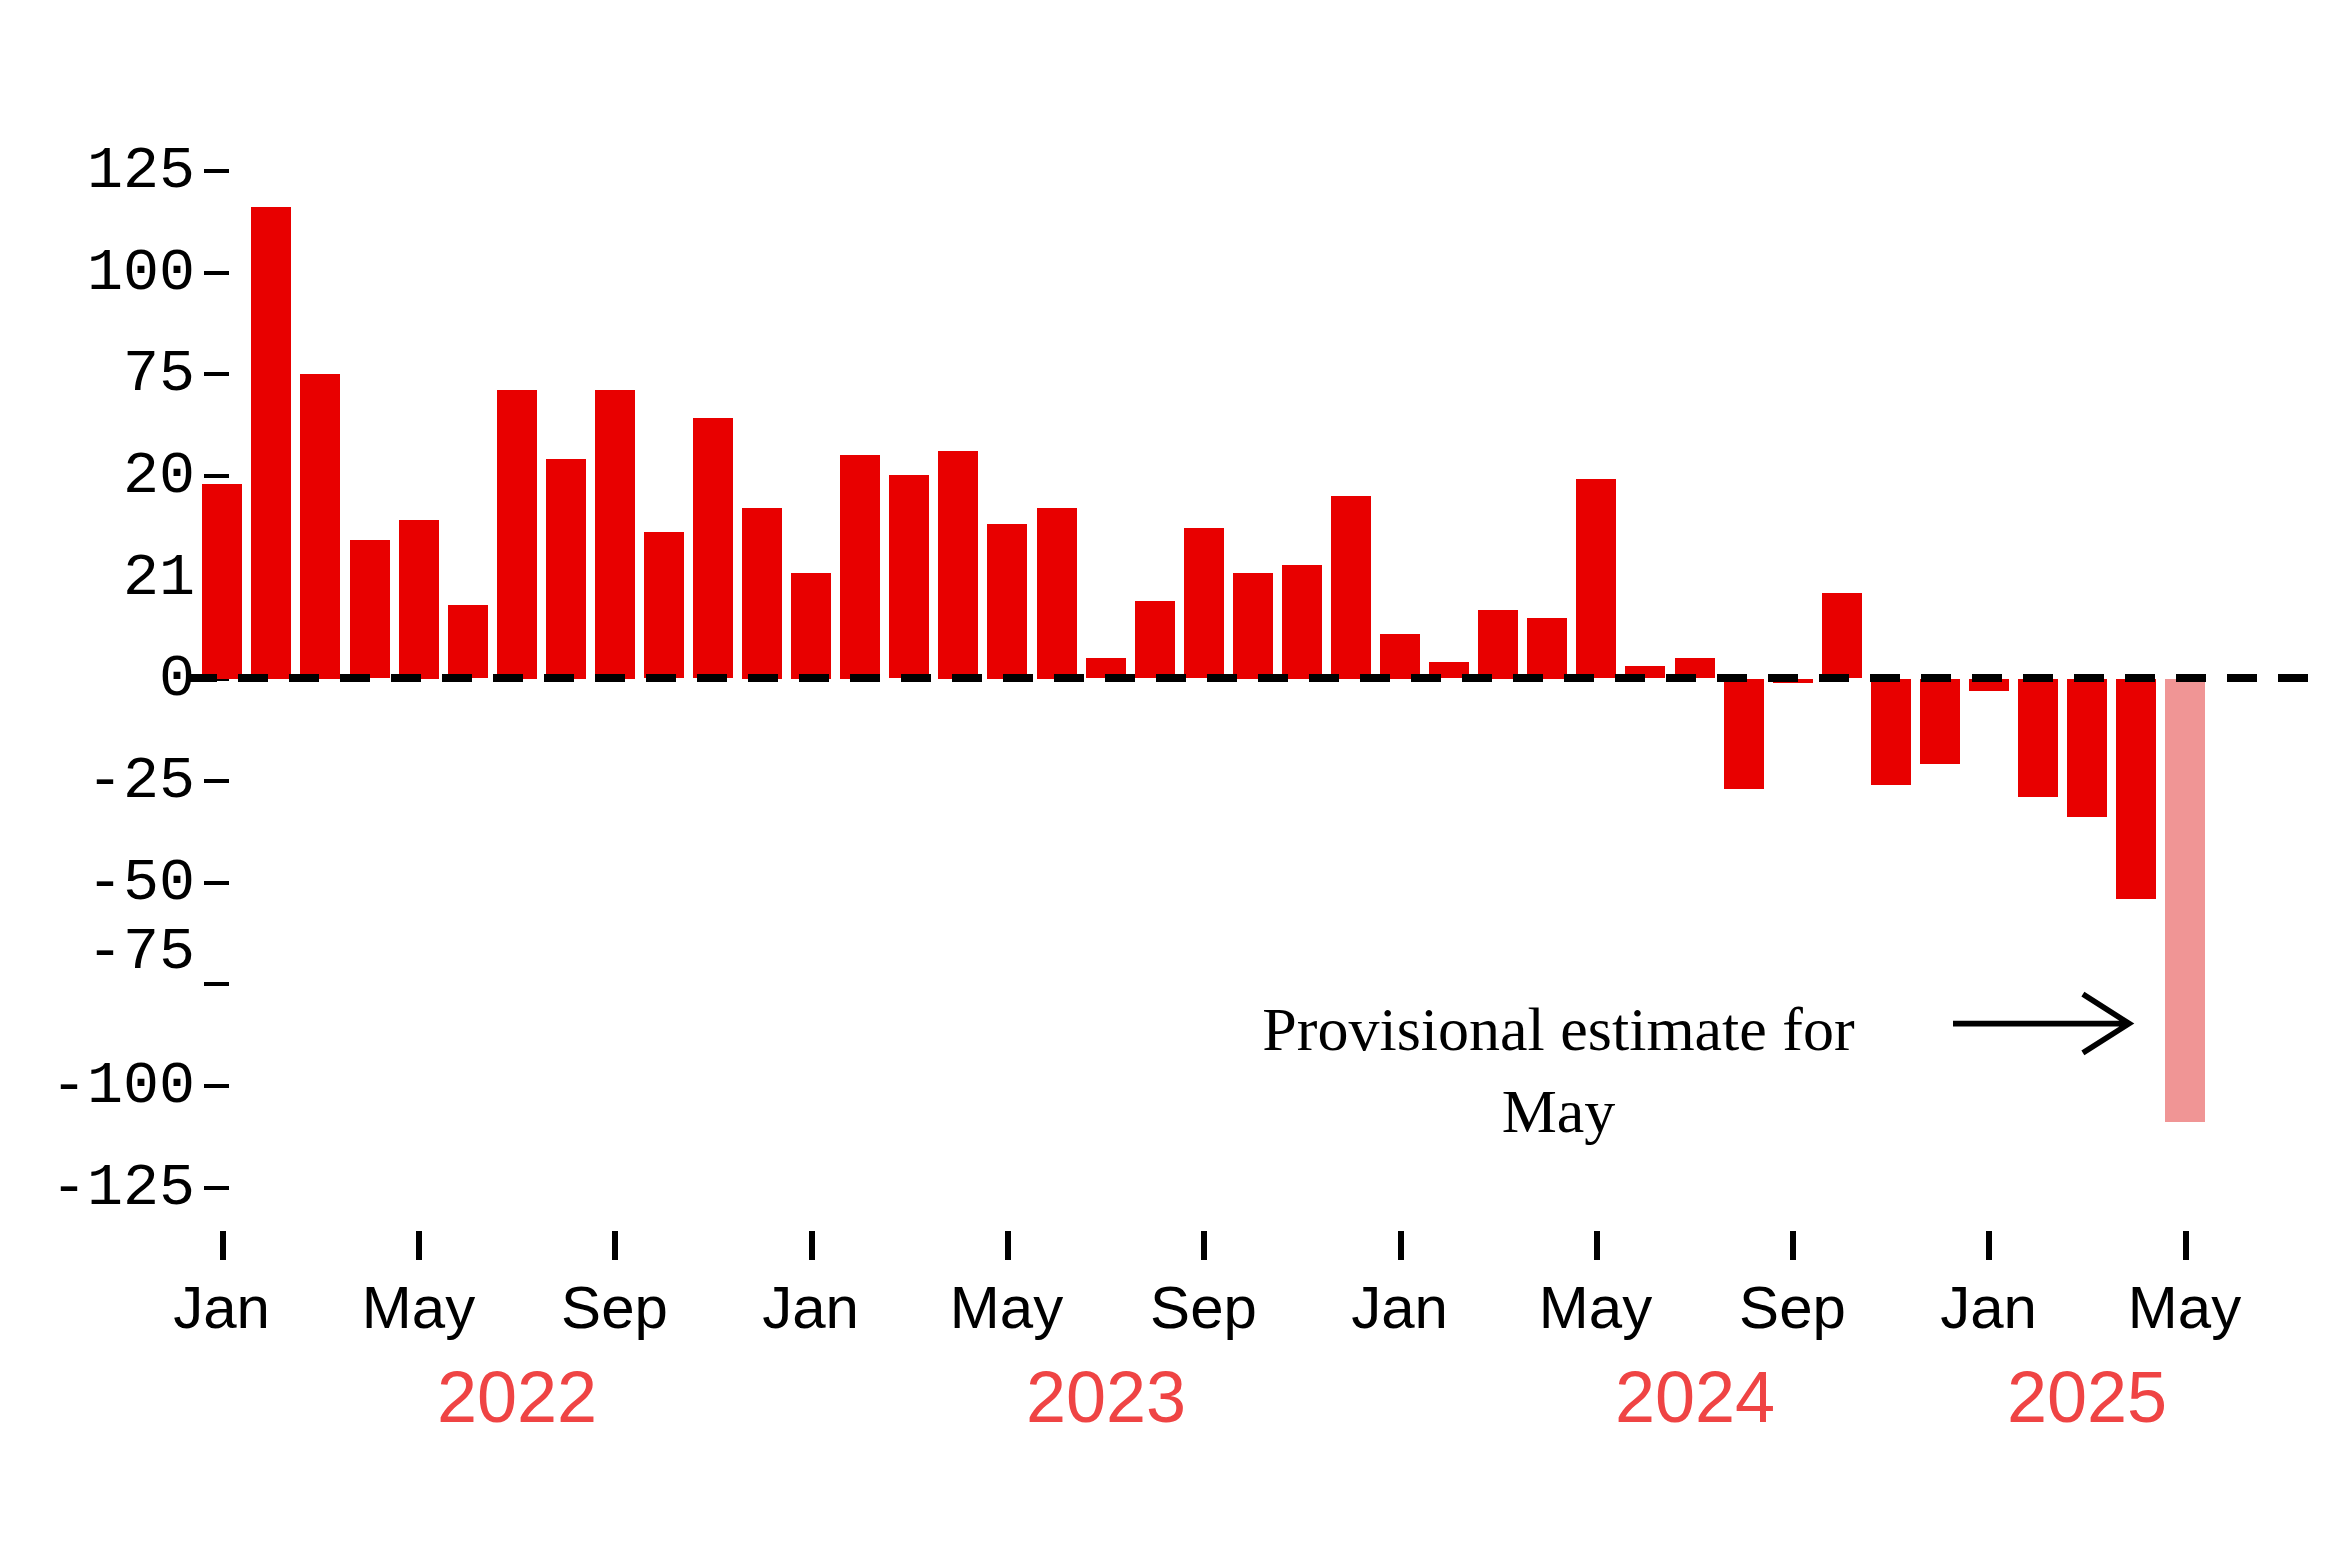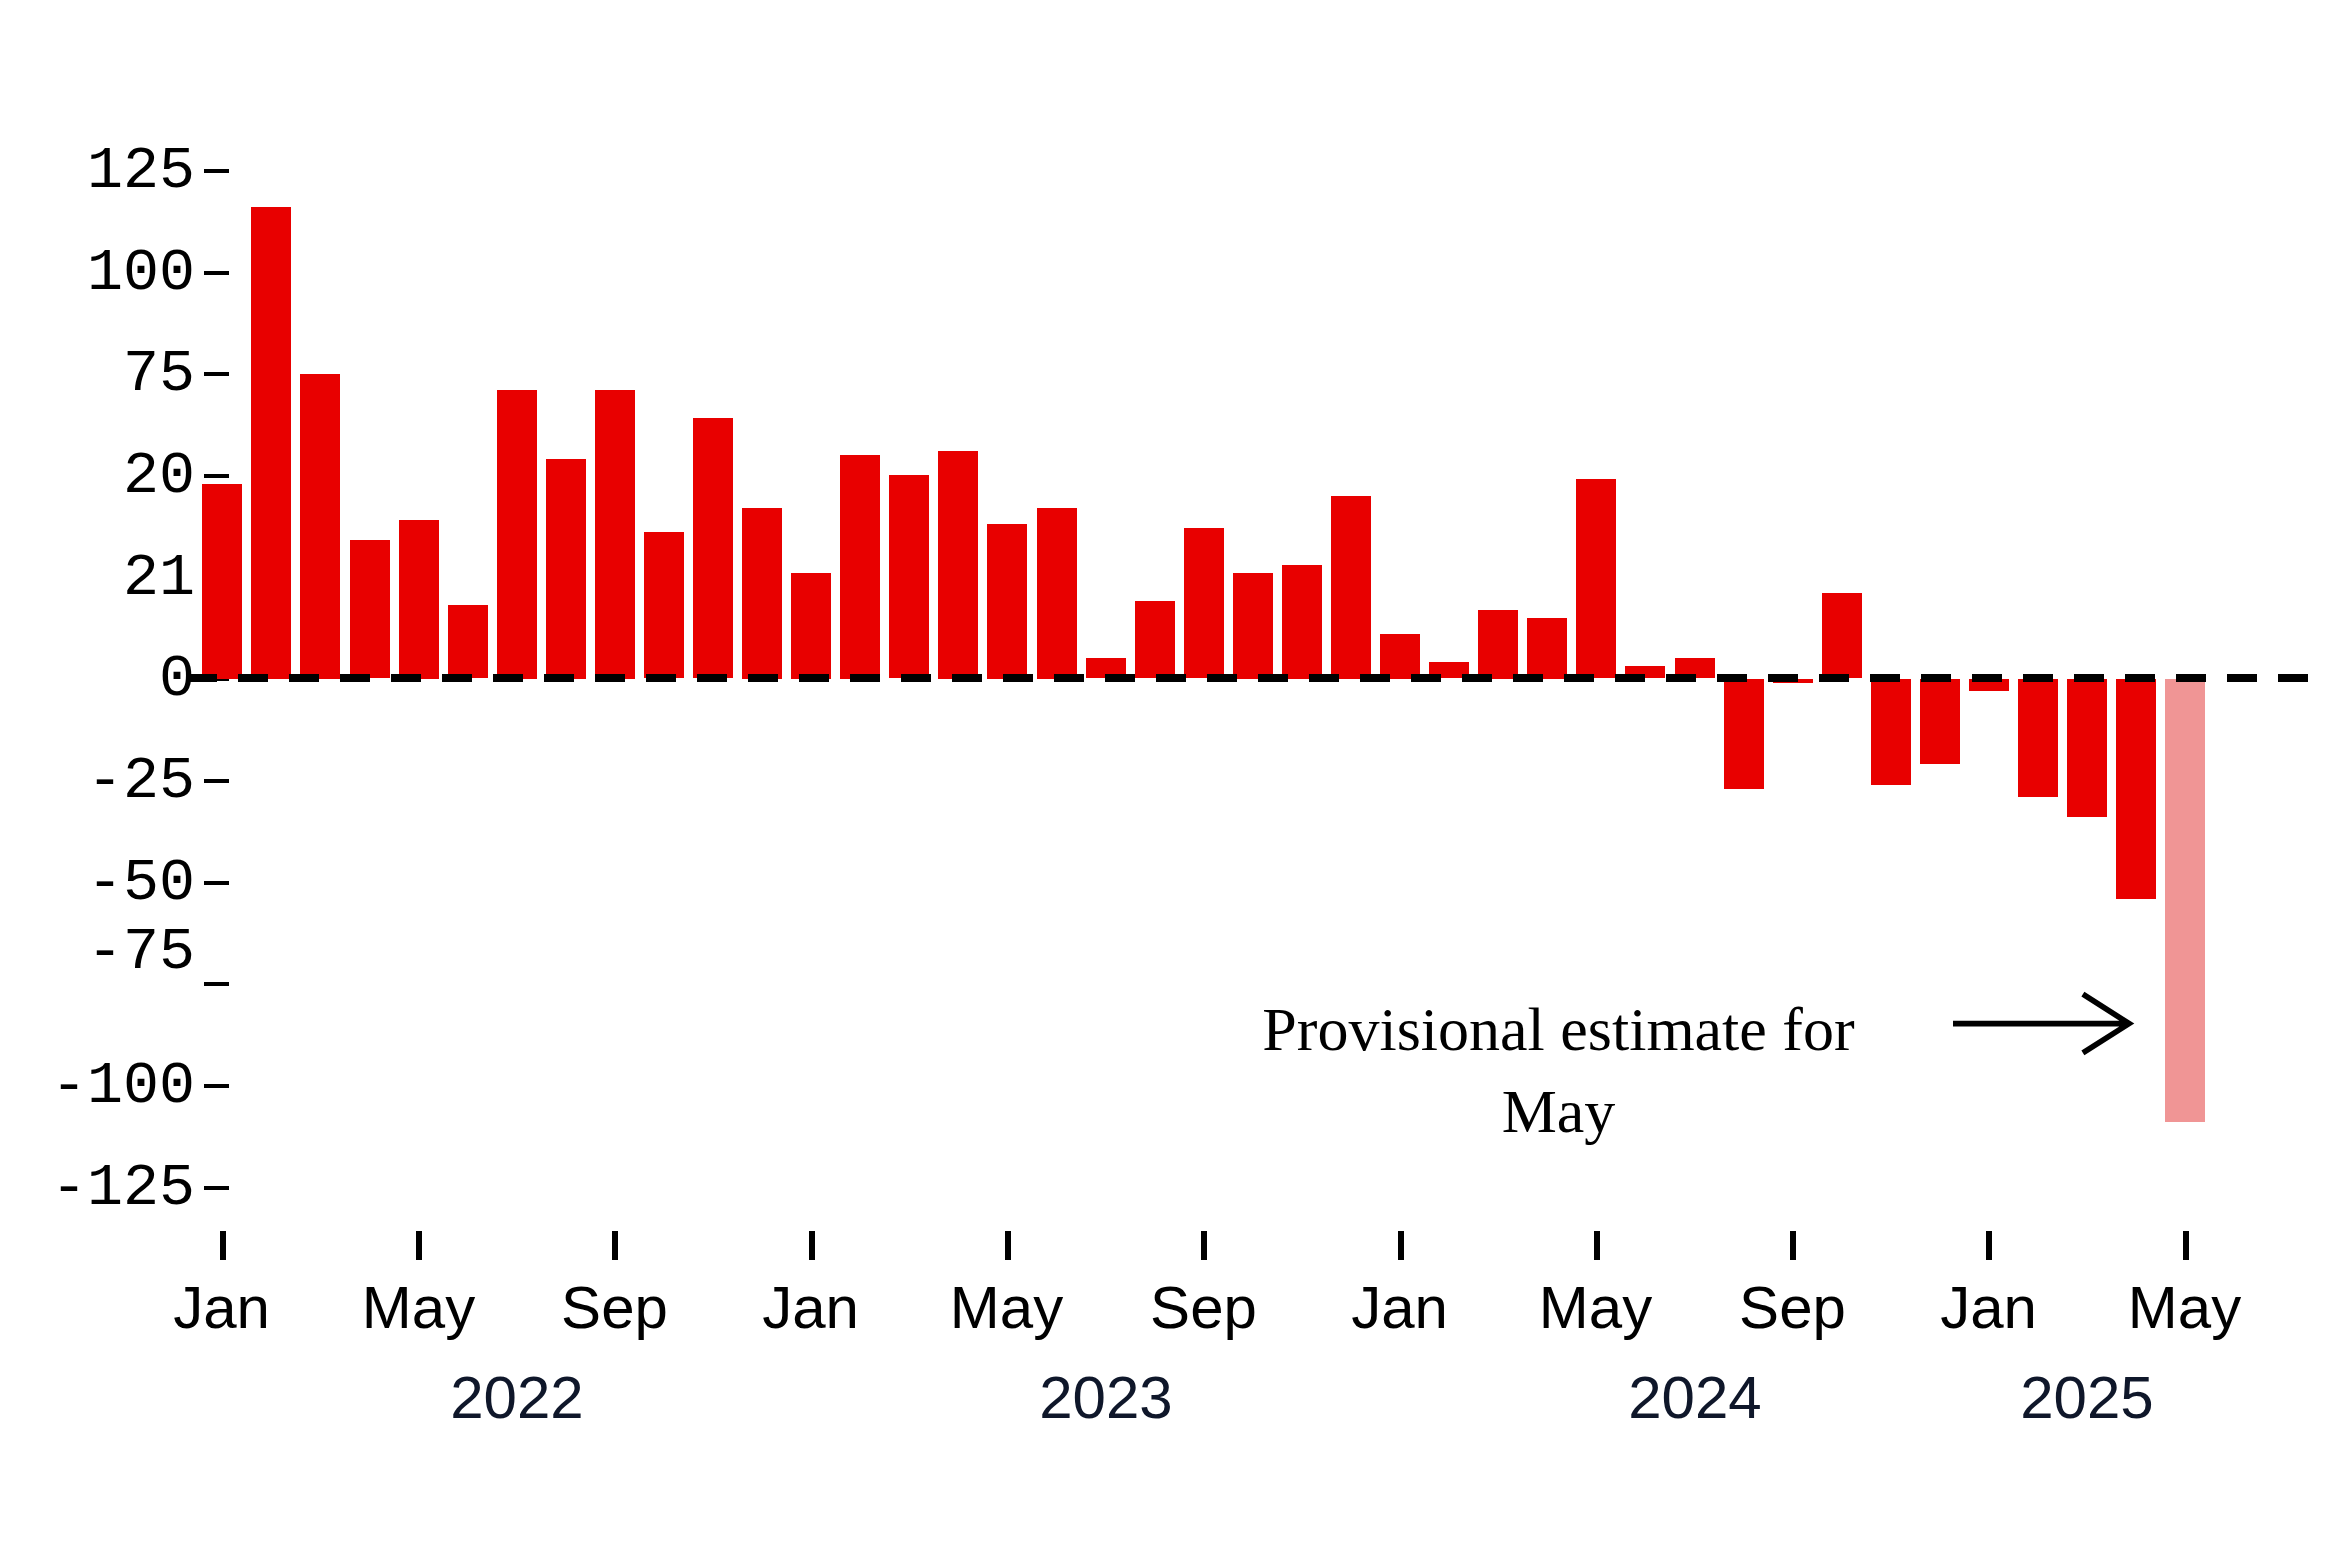--- a/index.html
+++ b/index.html
@@ -40,21 +40,21 @@
   }
   .month-label{
     top:1275px; width:187px; margin-left:-94px;
     text-align:center;
     font-size:60px; line-height:65px; color:#000;
     white-space:nowrap;
   }
   .year-label{
     top:1365px; width:250px; margin-left:-125px;
     text-align:center;
-    font-size:60px; line-height:65px; color:#0f172a;
+    font-size:72px; line-height:65px; color:#ef4444;
     white-space:nowrap;
   }
   #annotation{
     left:1090px; top:988px; width:937px;
     text-align:center;
     font-size:62px; line-height:82px; color:#000;
     z-index:4;
     font-family:Liberation Serif, serif;
   }
   #source-line{

